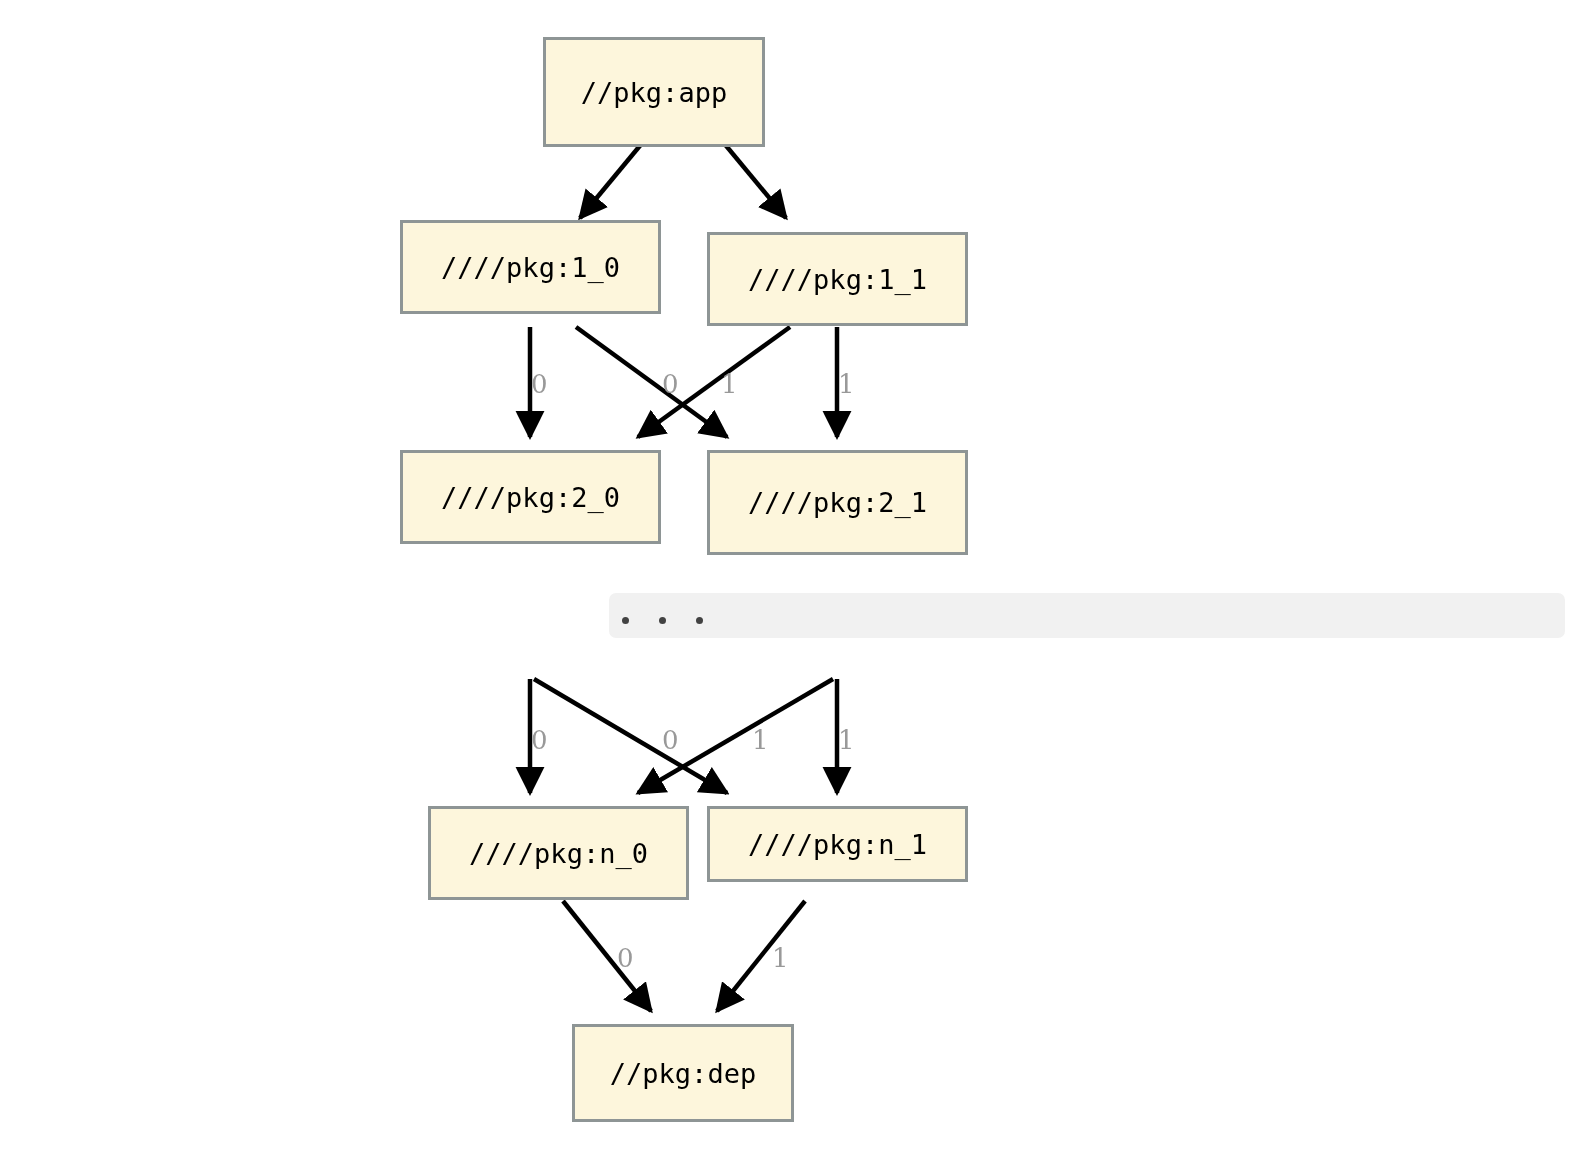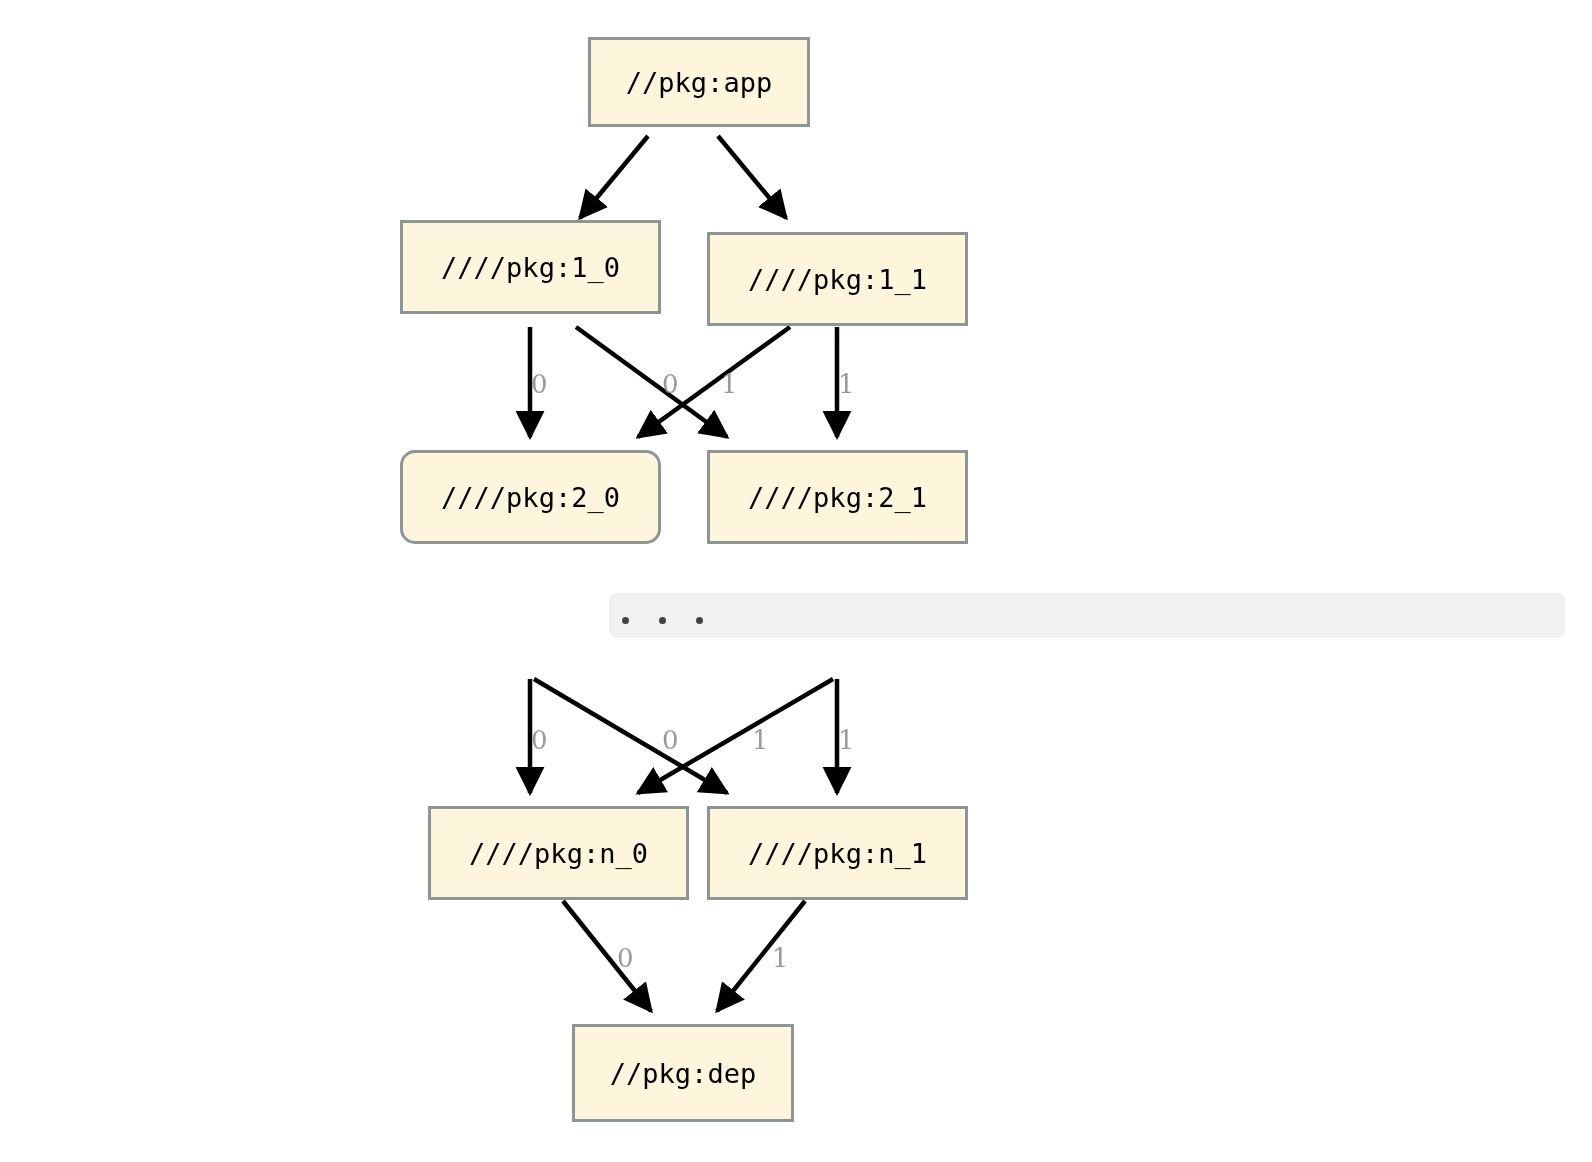--- a/index.html
+++ b/index.html
@@ -98,45 +98,45 @@
 
     <path d="M 833 679 L 638 793" stroke="#000000" stroke-width="4.5" fill="none" marker-end="url(#arrow)"></path>
 
     <path d="M 837 679 L 837 793" stroke="#000000" stroke-width="4.5" fill="none" marker-end="url(#arrow)"></path>
 
     <path d="M 563 901 L 651 1011" stroke="#000000" stroke-width="4.5" fill="none" marker-end="url(#arrow)"></path>
 
     <path d="M 805 901 L 717 1011" stroke="#000000" stroke-width="4.5" fill="none" marker-end="url(#arrow)"></path>
   </svg>
 
-  <div class="node-box" style="left:588px; top:37px; width:222px; height:90px;">
+  <div class="node-box" style="left:543px; top:37px; width:222px; height:110px;">
     <span>//pkg:app</span>
   </div>
 
   <div class="node-box" style="left:400px; top:220px; width:261px; height:94px;">
     <span>////pkg:1_0</span>
   </div>
 
   <div class="node-box" style="left:707px; top:232px; width:261px; height:94px;">
     <span>////pkg:1_1</span>
   </div>
 
-  <div class="node-box" style="left:400px; top:450px; width:261px; height:94px;border-radius:15px;">
+  <div class="node-box" style="left:400px; top:450px; width:261px; height:94px;">
     <span>////pkg:2_0</span>
   </div>
 
-  <div class="node-box" style="left:707px; top:450px; width:261px; height:94px;">
+  <div class="node-box" style="left:707px; top:450px; width:261px; height:105px;">
     <span>////pkg:2_1</span>
   </div>
 
   <div class="node-box" style="left:400px; top:806px; width:261px; height:94px;margin-left:28px;">
     <span>////pkg:n_0</span>
   </div>
 
-  <div class="node-box" style="left:707px; top:806px; width:261px; height:94px;">
+  <div class="node-box" style="left:707px; top:806px; width:261px; height:76px;">
     <span>////pkg:n_1</span>
   </div>
 
   <div class="node-box" style="left:572px; top:1024px; width:222px; height:98px;">
     <span>//pkg:dep</span>
   </div>
 
   <div class="edge-label" style="left:531px; top:369px;">0</div>
   <div class="edge-label" style="left:662px; top:369px;">0</div>
   <div class="edge-label" style="left:721px; top:369px;">1</div>

